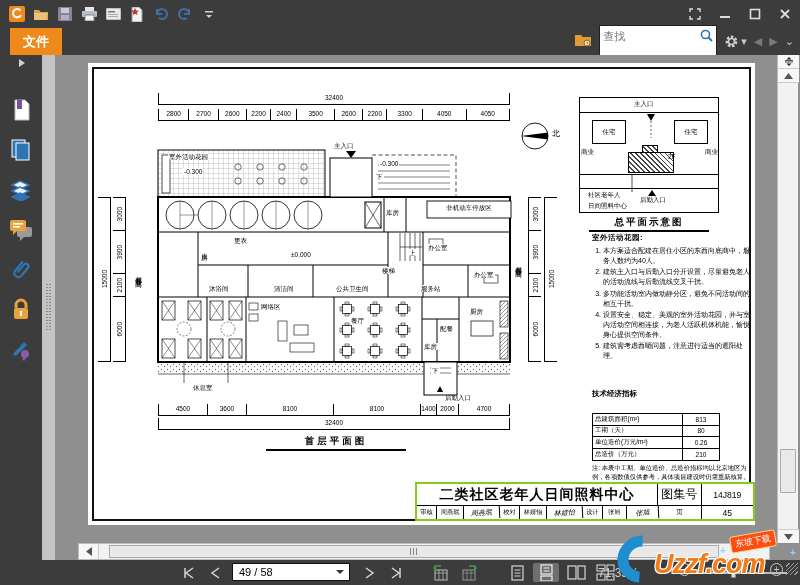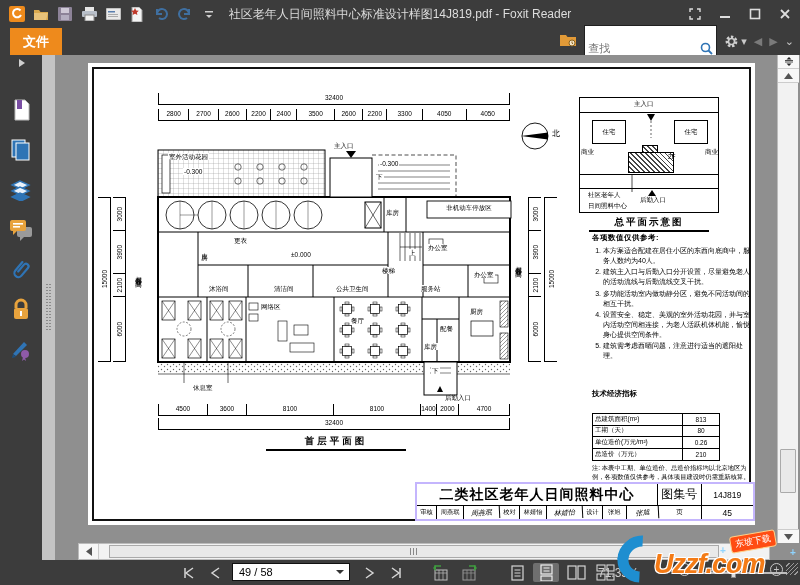--- a/index.html
+++ b/index.html
@@ -16,21 +16,21 @@
   .winbtns{position:absolute;right:0;top:0;height:28px;display:flex}
   .winbtn{width:30px;height:28px;display:flex;align-items:center;justify-content:center;color:#ddd;font-size:14px}
 
   
   .ribbon{position:absolute;left:0;top:28px;width:800px;height:27px;background:#3c3c3c;display:flex;align-items:stretch}
   .filetab{margin-left:10px;width:52px;background:#ee8a1c;color:#fff;font-size:13px;font-weight:bold;
            display:flex;align-items:center;justify-content:center}
   .tabs{display:flex}
   .tab{padding:0 14px;display:flex;align-items:center;font-size:12.5px;color:#d2d2d2}
   .ribbon-right{position:absolute;right:6px;top:3px;height:21px;display:flex;align-items:center;gap:7px}
-  .searchbox{width:133px;height:20px;background:#fff;border:1px solid #202020;display:flex;align-items:flex-start;padding:16px 3px}
+  .searchbox{width:118px;height:20px;background:#fff;border:1px solid #202020;display:flex;align-items:flex-end;padding:16px 3px}
   .searchbox input{flex:1;border:none;outline:none;font-size:11px;color:#333;background:transparent;width:90px;font-family:inherit}
   .gray-arrow{color:#7a7a7a;font-size:11px}
   .lite{color:#c9c9c9;font-size:11px}
 
   
   .sidebar{position:absolute;left:0;top:55px;width:42px;height:505px;background:#3c3c3c}
   .sbicon{width:42px;height:34px;display:flex;align-items:center;justify-content:center;margin-bottom:6px}
   .gutter{position:absolute;left:42px;top:55px;width:13px;height:505px;background:#c4c4c4;display:flex;align-items:center;justify-content:center}
   .gutter .grip{width:5px;height:48px;background-image:repeating-linear-gradient(#8a8a8a 0 1px,transparent 1px 3px),repeating-linear-gradient(#8a8a8a 0 1px,transparent 1px 3px);background-size:2px 100%,2px 100%;background-position:0 0,3px 0;background-repeat:no-repeat}
   .docarea{position:absolute;left:55px;top:55px;width:745px;height:505px;background:#8f8f8f;overflow:hidden}
@@ -78,21 +78,21 @@
   .ind{position:absolute;left:504px;top:326px;width:160px;z-index:2}
   .ind h4{font-size:7.5px;font-weight:bold;margin-bottom:14px}
   .indtable{width:128px;border:1px solid #000}
   .indrow{display:flex;height:11.5px;border-bottom:1px solid #000}
   .indrow:last-child{border-bottom:none}
   .indrow .c1{width:90px;border-right:1px solid #000;font-size:6.5px;display:flex;align-items:center;padding-left:2px;white-space:nowrap;overflow:hidden}
   .indrow .c2{flex:1;font-size:6.5px;display:flex;align-items:center;justify-content:center}
   .indnote{margin-top:3px;font-size:6.3px;line-height:1.4;width:158px}
 
   
-  .tblock{position:absolute;left:327px;top:419px;width:340px;border:2px solid #c4b5fd;z-index:4;background:#fff}
+  .tblock{position:absolute;left:327px;top:419px;width:340px;border:2px solid #84cc16;z-index:4;background:#fff}
   .tb-r1{display:flex;height:22px;border-bottom:1px solid #000}
   .tb-title{width:244px;border-right:1px solid #000;display:flex;align-items:center;justify-content:center;font-size:14px;font-weight:bold;letter-spacing:1px}
   .tb-cell{border-right:1px solid #000;display:flex;align-items:center;justify-content:center;font-size:12px}
   .tb-r2{display:flex;height:13px}
   .sig{font-family:"DejaVu Serif",serif;font-style:italic;transform:rotate(-3deg);font-size:7px}
 
   .plantitle{position:absolute;left:178px;top:372px;width:140px;text-align:center;font-size:9.5px;font-weight:bold;letter-spacing:3px;border-bottom:2px solid #000;padding-bottom:1px;z-index:2}
 
   
   .statusbar{position:absolute;left:0;top:560px;width:639px;height:25px;background:#3c3c3c}
@@ -173,21 +173,20 @@
             <path d="M12 2 v5 h-5" fill="none" stroke="#3f6fa0" stroke-width="2"></path>
           </svg>
       </div>
       <div class="qbtn" title="customize-toolbar">
         <svg width="10" height="10">
             <rect x="1" y="2" width="8" height="1.5" fill="#cfcfcf"></rect>
             <path d="M2 6 l3 3 3-3z" fill="#cfcfcf"></path>
           </svg>
       </div>
     </div>
-    <div class="win-title">社区老年人日间照料中心标准设计样图14J819.pdf - Foxit Reader</div>
     <div class="winbtns">
       <div class="winbtn">
         <svg width="12" height="12">
             <path d="M1 4 V1 h3 M8 1 h3 v3 M11 8 v3 h-3 M4 11 H1 V8" fill="none" stroke="#ddd" stroke-width="1.4"></path>
           </svg>
       </div>
       <div class="winbtn">
         <svg width="12" height="12">
             <rect x="1" y="8" width="10" height="2" fill="#ddd"></rect>
           </svg>
@@ -536,21 +535,21 @@
         <div class="sp-hatch" style="left:48px;top:54px;width:46px;height:21px"></div>
         <div class="sp-hatch" style="left:62px;top:47px;width:16px;height:8px"></div>
         <div class="sp-lbl" style="left:88px;top:55px">2F</div>
         <div class="sp-lbl" style="left:60px;top:98px">后勤入口</div>
         <div class="sp-lbl" style="left:8px;top:93px">社区老年人</div>
         <div class="sp-lbl" style="left:8px;top:104px">日间照料中心</div>
       </div>
       <div class="sitetitle">总平面示意图</div>
 
       <div class="notes">
-        <h4>各项数值仅供参考:</h4>
+        <h4>室外活动花园:</h4>
         <ol>
             <li>本方案适合配建在居住小区的东西向底商中，服务人数约为40人。</li>
             <li>建筑主入口与后勤入口分开设置，尽量避免老人的活动流线与后勤流线交叉干扰。</li>
             <li>多功能活动室内做动静分区，避免不同活动间的相互干扰。</li>
             <li>设置安全、稳定、美观的室外活动花园，并与室内活动空间相连接，为老人活跃机体机能，愉悦身心提供空间条件。</li>
             <li>建筑需考虑西晒问题，注意进行适当的遮阳处理。</li>
           </ol>
       </div>
 
       <div class="ind">

